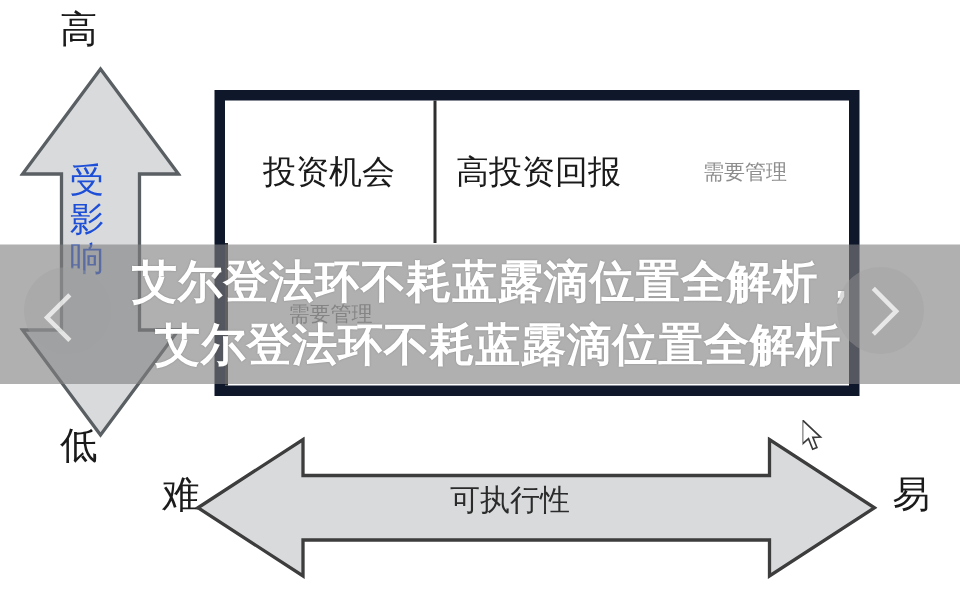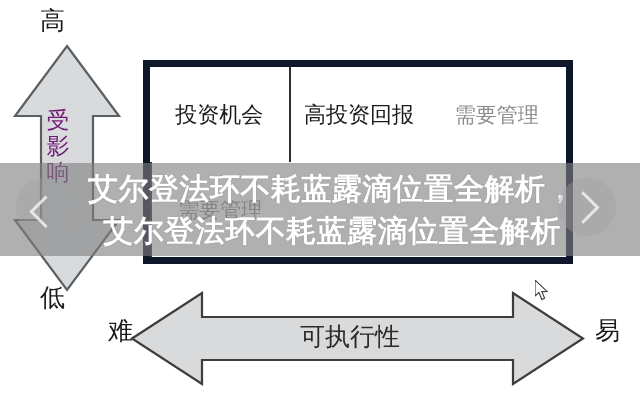--- a/index.html
+++ b/index.html
@@ -45,42 +45,42 @@
   #v-arrow svg { display: block; width: 100%; height: 100%; }
 
   #v-arrow-text {
     position: absolute;
     left: 44px;
     top: 108px;
     width: 28px;
     font-family: "Liberation Serif", "DejaVu Serif", serif;
     font-size: 23px;
     line-height: 26px;
-    color: #701a75;
+    color: #1d4ed8;
     text-align: center;
     word-break: break-all;
     z-index: 3;
   }
 
   
   #h-arrow {
     position: absolute;
     left: 130px;
     top: 291px;
     width: 455px;
     height: 95px;
   }
   #h-arrow svg { display: block; width: 100%; height: 100%; }
 
   #h-arrow-text {
     position: absolute;
     left: 300px;
     top: 324px;
     font-family: "Liberation Serif", "DejaVu Serif", serif;
-    font-size: 25px;
+    font-size: 20px;
     line-height: 1;
     color: #2b2b2b;
     white-space: nowrap;
     z-index: 3;
   }
 
   
   #matrix {
     position: absolute;
     left: 143px;
@@ -99,21 +99,21 @@
     display: flex;
     align-items: center;
     justify-content: center;
     font-family: "Liberation Serif", "DejaVu Serif", serif;
     font-size: 22px;
     color: #1b1b1b;
     box-sizing: border-box;
     white-space: nowrap;
   }
   .cell.right-col { border-left: 2px solid #2e2e2e; justify-content: center; }
-  .cell.faded { color: #8d8d8d; font-size: 21px; }
+  .cell.faded { color: #8d8d8d; font-size: 14px; }
 
   
   #overlay-band {
     position: absolute;
     left: 0;
     top: 163px;
     width: 640px;
     height: 93px;
     background: rgba(128,128,128,0.62);
     z-index: 5;

